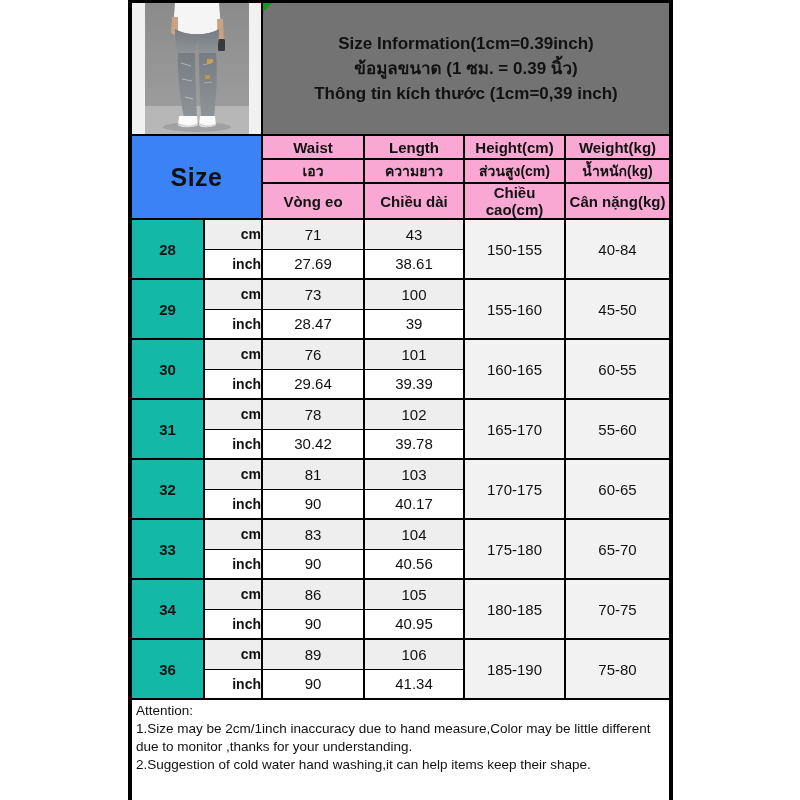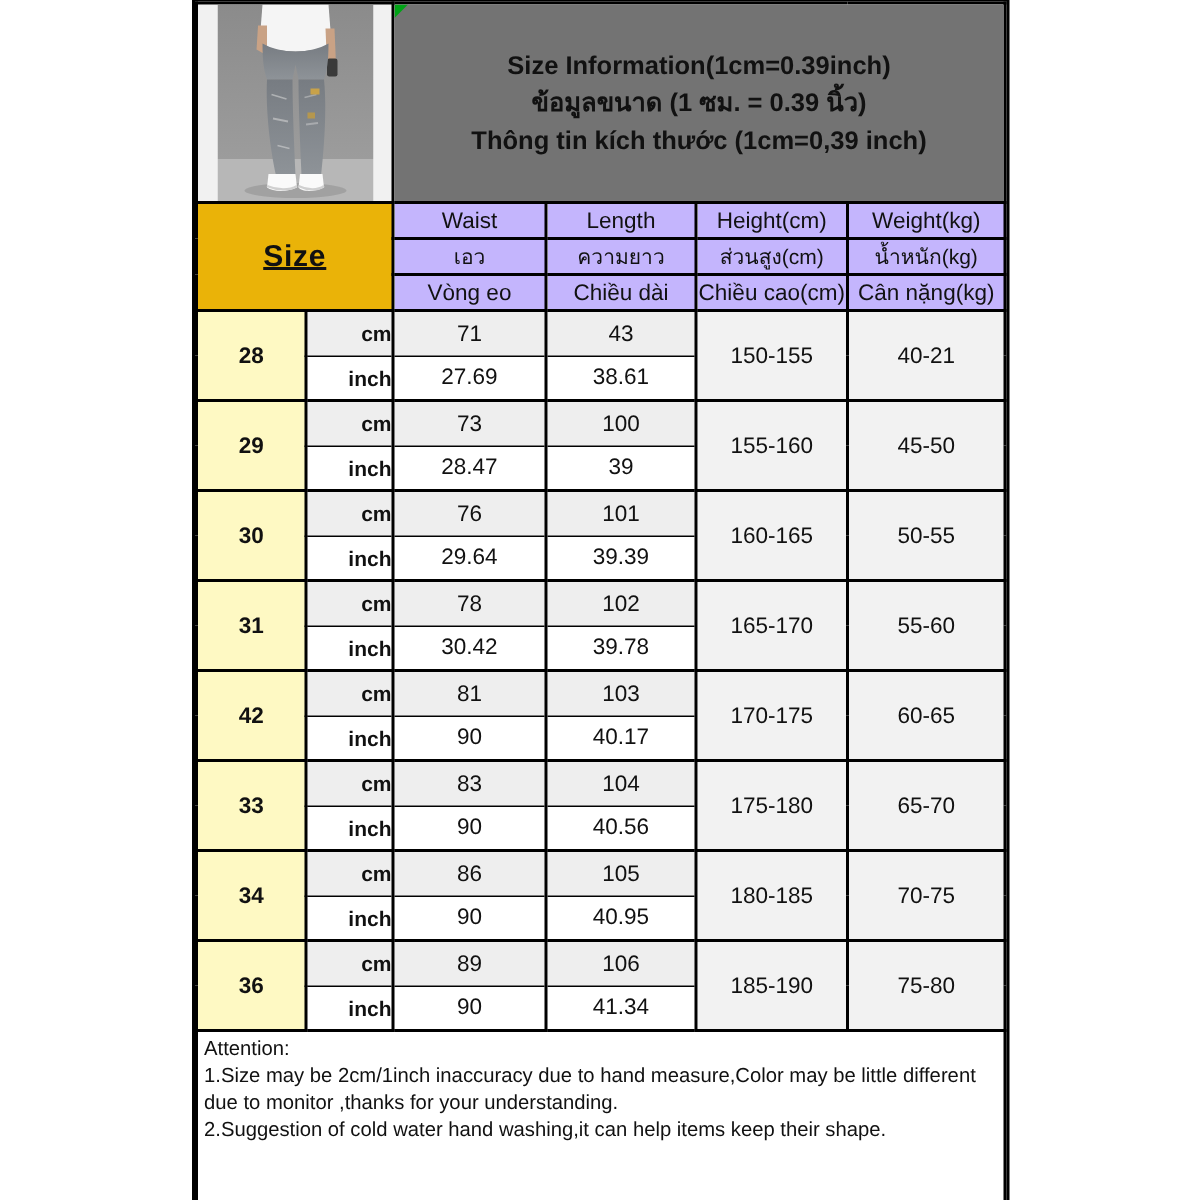--- a/index.html
+++ b/index.html
@@ -10,26 +10,26 @@
   table{width:100%;border-collapse:collapse;table-layout:fixed;}
   td{border:2px solid #000;text-align:center;vertical-align:middle;
      padding:0;overflow:hidden;}
   
   .photo-cell{background:#f1f1f1;height:131px;border-bottom:2px solid #000;}
   .title-cell{background:#737373;position:relative;}
   .title-line{font-weight:700;font-size:17px;line-height:25px;}
   .corner-flag{position:absolute;left:0;top:0;width:0;height:0;
     border-top:9px solid #00a316;border-right:9px solid transparent;}
   
-  .hdr{background:#c4b5fd;font-weight:400;font-size:15px;height:22px;}
+  .hdr{background:#f9a8d4;font-weight:700;font-size:15px;height:22px;}
   .hdr-th{font-size:14px;margin-top:12px;}
-  .size-big{background:#eab308;font-weight:700;font-size:20px;letter-spacing:.5px;text-decoration:underline;}
+  .size-big{background:#3b82f6;font-weight:700;font-size:25px;letter-spacing:.5px;}
   
   tr.data-tr{height:30px;}
-  .size-cell{background:#fef9c3;font-weight:700;font-size:15px;}
+  .size-cell{background:#14b8a6;font-weight:700;font-size:15px;}
   .unit-cell{font-weight:700;font-size:14px;text-align:right;}
   .val-cell{font-size:15px;font-weight:400;}
   .range-cell{background:#f2f2f2;font-size:15px;font-weight:400;}
   .cm-bg{background:#eeeeee;}
   .in-bg{background:#ffffff;}
   .thin-b{border-bottom-width:1px;}
   .thin-t{border-top-width:1px;margin-left:24px;}
   
   .attention-cell{height:118px;vertical-align:top;text-align:left;background:#fff;
     padding:2px 5px 0 4px;font-size:13.5px;line-height:18px;font-weight:400;}
@@ -111,21 +111,21 @@
     </tr>
 
     </tbody>
       <tbody id="data-rows">
         <tr class="data-tr">
           <td class="size-cell" rowspan="2">28</td>
           <td class="unit-cell cm-bg thin-b">cm</td>
           <td class="val-cell cm-bg thin-b">71</td>
           <td class="val-cell cm-bg thin-b">43</td>
           <td class="range-cell" rowspan="2">150-155</td>
-          <td class="range-cell" rowspan="2">40-21</td>
+          <td class="range-cell" rowspan="2">40-84</td>
         </tr>
         <tr class="data-tr">
           <td class="unit-cell in-bg thin-t">inch</td>
           <td class="val-cell in-bg thin-t">27.69</td>
           <td class="val-cell in-bg thin-t">38.61</td>
         </tr>
         <tr class="data-tr">
           <td class="size-cell" rowspan="2">29</td>
           <td class="unit-cell cm-bg thin-b">cm</td>
           <td class="val-cell cm-bg thin-b">73</td>
@@ -137,42 +137,42 @@
           <td class="unit-cell in-bg thin-t">inch</td>
           <td class="val-cell in-bg thin-t">28.47</td>
           <td class="val-cell in-bg thin-t">39</td>
         </tr>
         <tr class="data-tr">
           <td class="size-cell" rowspan="2">30</td>
           <td class="unit-cell cm-bg thin-b">cm</td>
           <td class="val-cell cm-bg thin-b">76</td>
           <td class="val-cell cm-bg thin-b">101</td>
           <td class="range-cell" rowspan="2">160-165</td>
-          <td class="range-cell" rowspan="2">50-55</td>
+          <td class="range-cell" rowspan="2">60-55</td>
         </tr>
         <tr class="data-tr">
           <td class="unit-cell in-bg thin-t">inch</td>
           <td class="val-cell in-bg thin-t">29.64</td>
           <td class="val-cell in-bg thin-t">39.39</td>
         </tr>
         <tr class="data-tr">
           <td class="size-cell" rowspan="2">31</td>
           <td class="unit-cell cm-bg thin-b">cm</td>
           <td class="val-cell cm-bg thin-b">78</td>
           <td class="val-cell cm-bg thin-b">102</td>
           <td class="range-cell" rowspan="2">165-170</td>
           <td class="range-cell" rowspan="2">55-60</td>
         </tr>
         <tr class="data-tr">
           <td class="unit-cell in-bg thin-t">inch</td>
           <td class="val-cell in-bg thin-t">30.42</td>
           <td class="val-cell in-bg thin-t">39.78</td>
         </tr>
         <tr class="data-tr">
-          <td class="size-cell" rowspan="2">42</td>
+          <td class="size-cell" rowspan="2">32</td>
           <td class="unit-cell cm-bg thin-b">cm</td>
           <td class="val-cell cm-bg thin-b">81</td>
           <td class="val-cell cm-bg thin-b">103</td>
           <td class="range-cell" rowspan="2">170-175</td>
           <td class="range-cell" rowspan="2">60-65</td>
         </tr>
         <tr class="data-tr">
           <td class="unit-cell in-bg thin-t">inch</td>
           <td class="val-cell in-bg thin-t">90</td>
           <td class="val-cell in-bg thin-t">40.17</td>

